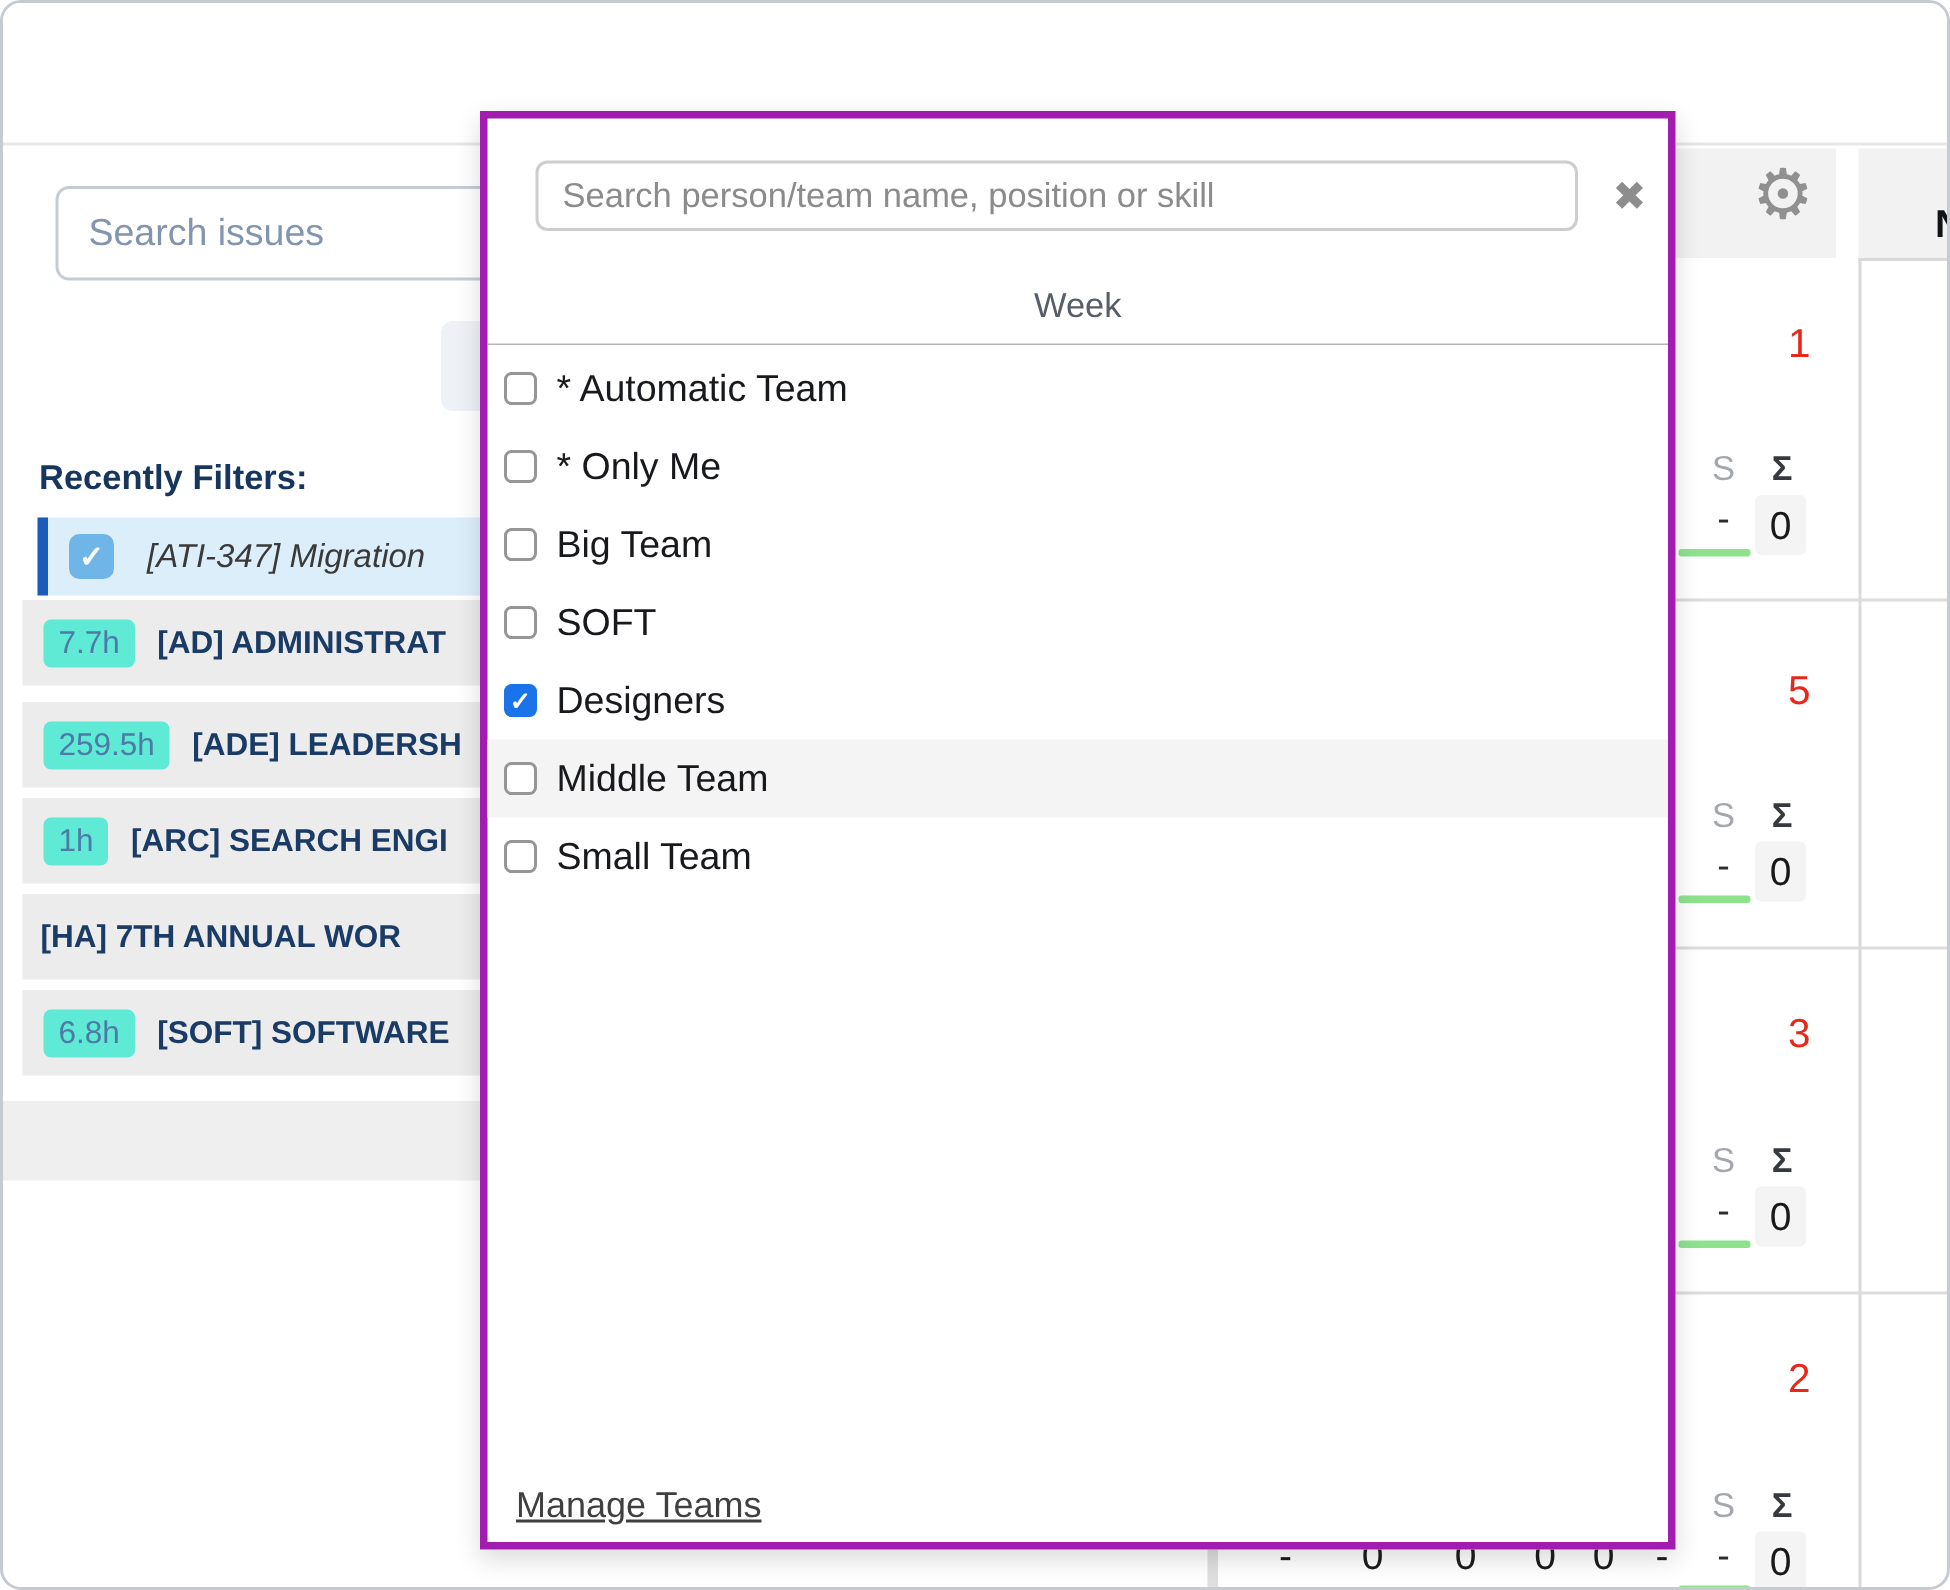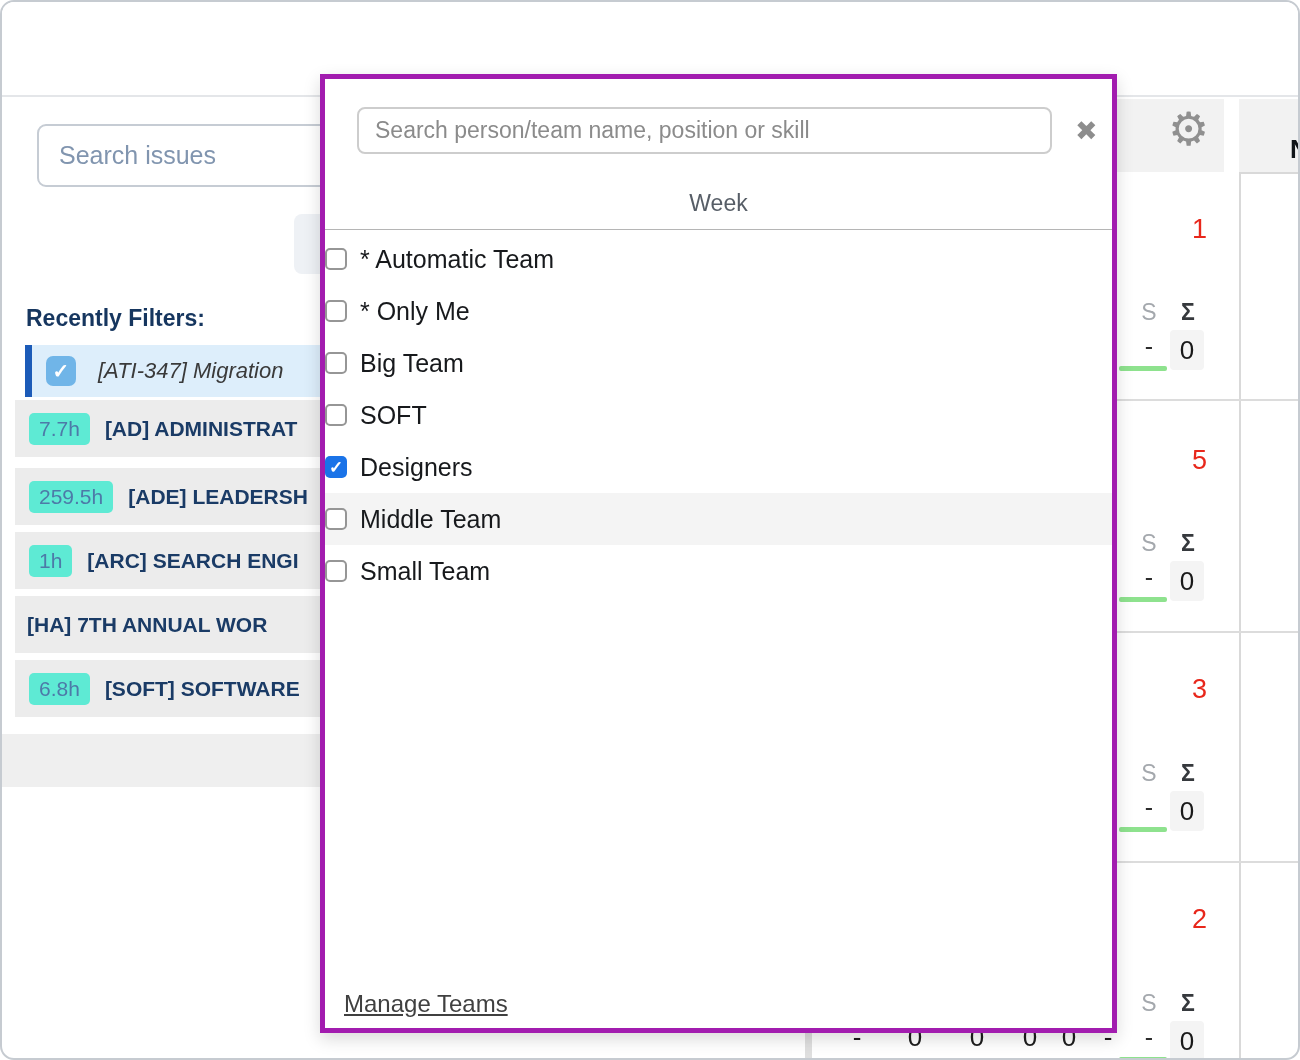--- a/index.html
+++ b/index.html
@@ -66,21 +66,21 @@
   .greenline { left:1117px; width:48px; height:5px; border-radius:2px; background:#8ee28e; }
   .bottom-num { top:1020px; transform:translateX(-50%); font-size:26px; color:#1d1d1d; }
 
   
   .panel { left:318px; top:72px; width:797px; height:959px; background:#fff; border:5px solid #a21caf; box-shadow:0 6px 16px rgba(0,0,0,.15); z-index:20; }
   .panel-search { position:absolute; left:32px; top:28px; width:695px; height:47px; border:2px solid #cdcdcd; border-radius:8px; padding:0 16px; font-size:23px; color:#444; }
   .panel-search::placeholder { color:#8b8b8b; opacity:1; }
   .panel-close { position:absolute; left:750px; top:36px; font-size:27px; color:#8d8d8d; cursor:pointer; }
   .panel-header { position:absolute; left:0; top:111px; width:100%; text-align:center; font-size:23px; color:#575e67; }
   .panel-divider { position:absolute; left:0; top:150px; width:100%; height:1px; background:#b5b5b5; }
-  .team-row { position:absolute; left:0; width:100%; height:52px; display:flex; align-items:center; }
+  .team-row { position:absolute; left:0; width:100%; height:52px; display:flex; align-items:center; padding-left:11px; }
   .team-row.hl { background:#f4f4f4; }
   .cbox { width:22px; height:22px; border:2px solid #969696; border-radius:5px; background:#fff; flex:none; display:flex; align-items:center; justify-content:center; }
   .cbox.checked { border:none; background:#1a73e8; color:#fff; font-size:17px; font-weight:700; }
   .team-label { margin-left:13px; font-size:25px; color:#17191c; }
   .manage-link { position:absolute; left:19px; top:911px; font-size:24px; color:#404040; text-decoration:underline; cursor:pointer; }
 </style>
 </head>
 <body>
 
 <div class="app">

